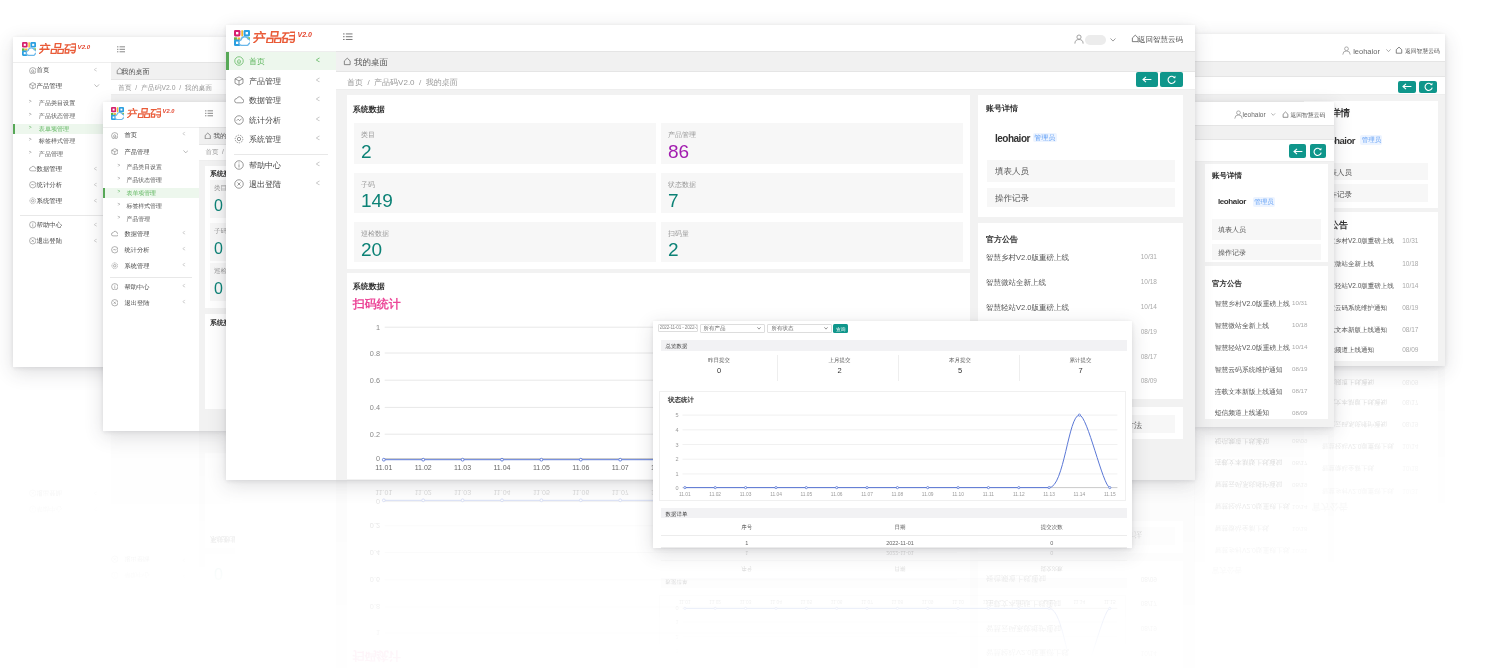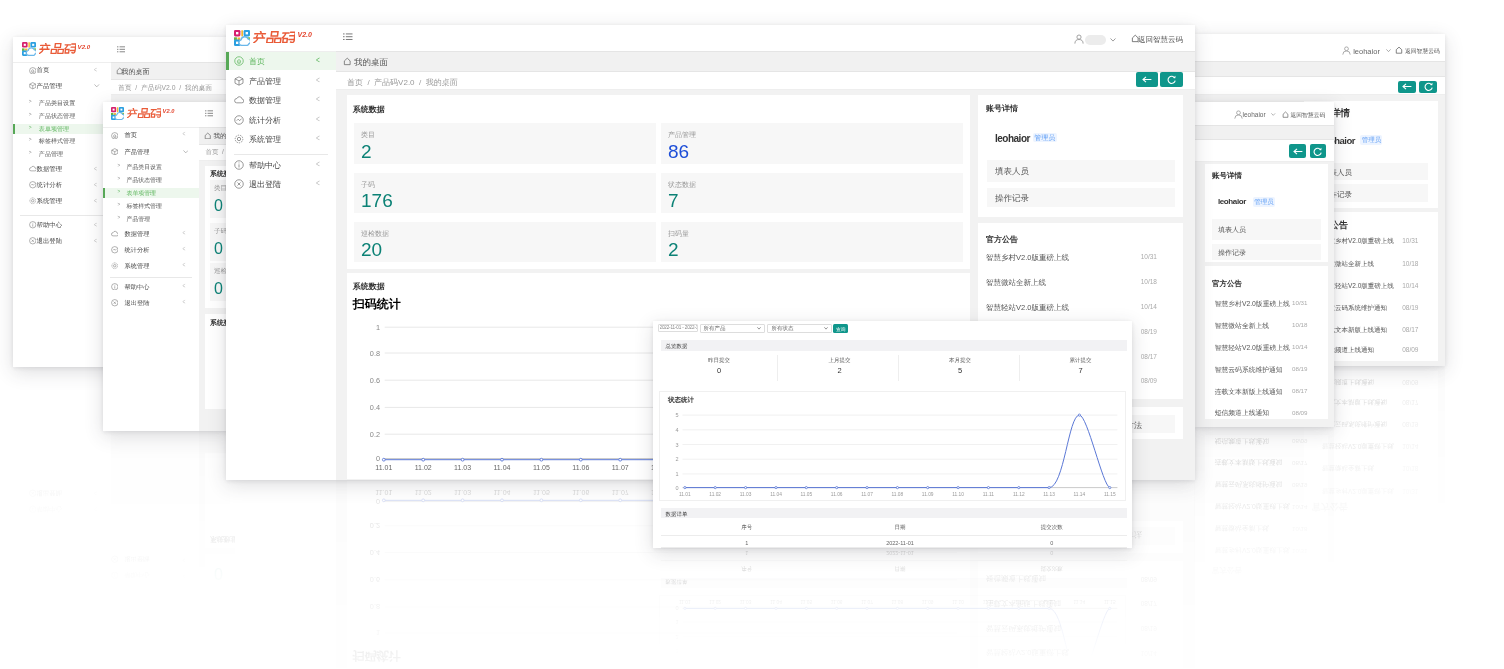--- a/index.html
+++ b/index.html
@@ -472,36 +472,36 @@
     </svg>
     <div class="a" style="left:23px;top:154.73999999999998px;font-size:8px;color:#444;white-space:nowrap">退出登陆</div>
     <div class="a" style="left:90px;top:154.73999999999998px;font-size:6.56px;color:#bbb;transform:scaleY(1.35)">&lt;</div>
     <div class="card" style="left:121px;top:70px;width:623px;height:174.5px"></div>
     <div class="a" style="left:126.8px;top:79px;font-size:8px;font-weight:bold;color:#333">系统数据</div>
     <div class="tile" style="left:128px;top:98.8px;width:301.5px;height:40.3px"></div>
     <div class="a" style="left:135px;top:105.8px;font-size:7px;color:#999;white-space:nowrap">类目</div>
     <div class="a" style="left:135px;top:116.3px;font-size:19px;color:#0c8276">2</div>
     <div class="tile" style="left:435px;top:98.8px;width:301.5px;height:40.3px"></div>
     <div class="a" style="left:442px;top:105.8px;font-size:7px;color:#999;white-space:nowrap">产品管理</div>
-    <div class="a" style="left:442px;top:116.3px;font-size:19px;color:#1d4ed8">86</div>
+    <div class="a" style="left:442px;top:116.3px;font-size:19px;color:#a21caf">86</div>
     <div class="tile" style="left:128px;top:148px;width:301.5px;height:40.3px"></div>
     <div class="a" style="left:135px;top:155px;font-size:7px;color:#999;white-space:nowrap">子码</div>
-    <div class="a" style="left:135px;top:165.5px;font-size:19px;color:#0c8276">176</div>
+    <div class="a" style="left:135px;top:165.5px;font-size:19px;color:#0c8276">149</div>
     <div class="tile" style="left:435px;top:148px;width:301.5px;height:40.3px"></div>
     <div class="a" style="left:442px;top:155px;font-size:7px;color:#999;white-space:nowrap">状态数据</div>
     <div class="a" style="left:442px;top:165.5px;font-size:19px;color:#0c8276">7</div>
     <div class="tile" style="left:128px;top:197.2px;width:301.5px;height:40.3px"></div>
     <div class="a" style="left:135px;top:204.2px;font-size:7px;color:#999;white-space:nowrap">巡检数据</div>
     <div class="a" style="left:135px;top:214.7px;font-size:19px;color:#0c8276">20</div>
     <div class="tile" style="left:435px;top:197.2px;width:301.5px;height:40.3px"></div>
     <div class="a" style="left:442px;top:204.2px;font-size:7px;color:#999;white-space:nowrap">扫码量</div>
     <div class="a" style="left:442px;top:214.7px;font-size:19px;color:#0c8276">2</div>
     <div class="card" style="left:121px;top:248.3px;width:623px;height:206.7px"></div>
     <div class="a" style="left:126.8px;top:256.2px;font-size:8px;font-weight:bold;color:#333">系统数据</div>
-    <div class="a" style="left:126.8px;top:271px;font-size:12px;font-weight:bold;color:#000000">扫码统计</div>
+    <div class="a" style="left:126.8px;top:271px;font-size:12px;font-weight:bold;color:#ec4899">扫码统计</div>
     <svg class="a" style="left:121px;top:248.3px" width="623" height="206.7">
       <line x1="37.7" y1="54.2" x2="610" y2="54.2" stroke="#e8e8e8" stroke-width="1"></line>
       <text x="33" y="56.900000000000006" font-size="7.3" fill="#888" text-anchor="end" font-family="Liberation Sans">1</text>
       <line x1="37.7" y1="80.0" x2="610" y2="80.0" stroke="#e8e8e8" stroke-width="1"></line>
       <text x="33" y="82.7" font-size="7.3" fill="#888" text-anchor="end" font-family="Liberation Sans">0.8</text>
       <line x1="37.7" y1="107.2" x2="610" y2="107.2" stroke="#e8e8e8" stroke-width="1"></line>
       <text x="33" y="109.9" font-size="7.3" fill="#888" text-anchor="end" font-family="Liberation Sans">0.6</text>
       <line x1="37.7" y1="134.4" x2="610" y2="134.4" stroke="#e8e8e8" stroke-width="1"></line>
       <text x="33" y="137.1" font-size="7.3" fill="#888" text-anchor="end" font-family="Liberation Sans">0.4</text>
       <line x1="37.7" y1="161.2" x2="610" y2="161.2" stroke="#e8e8e8" stroke-width="1"></line>

